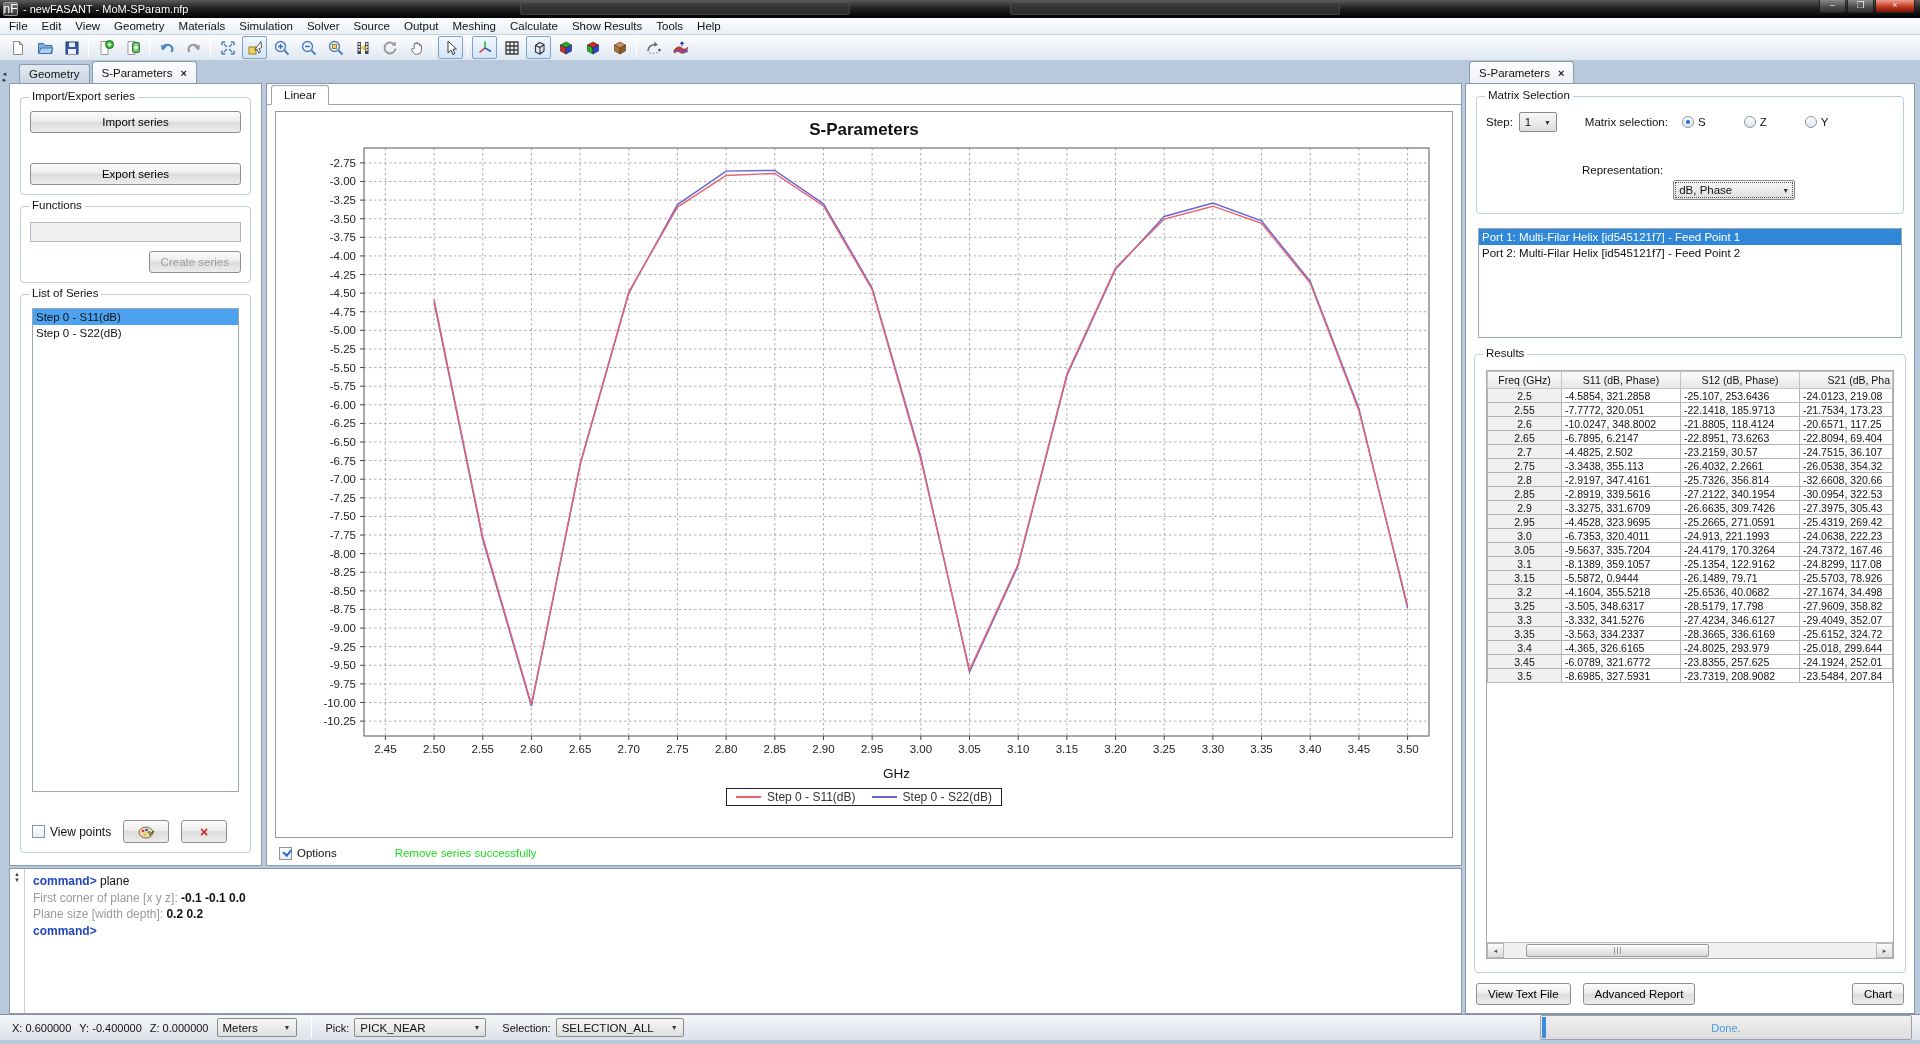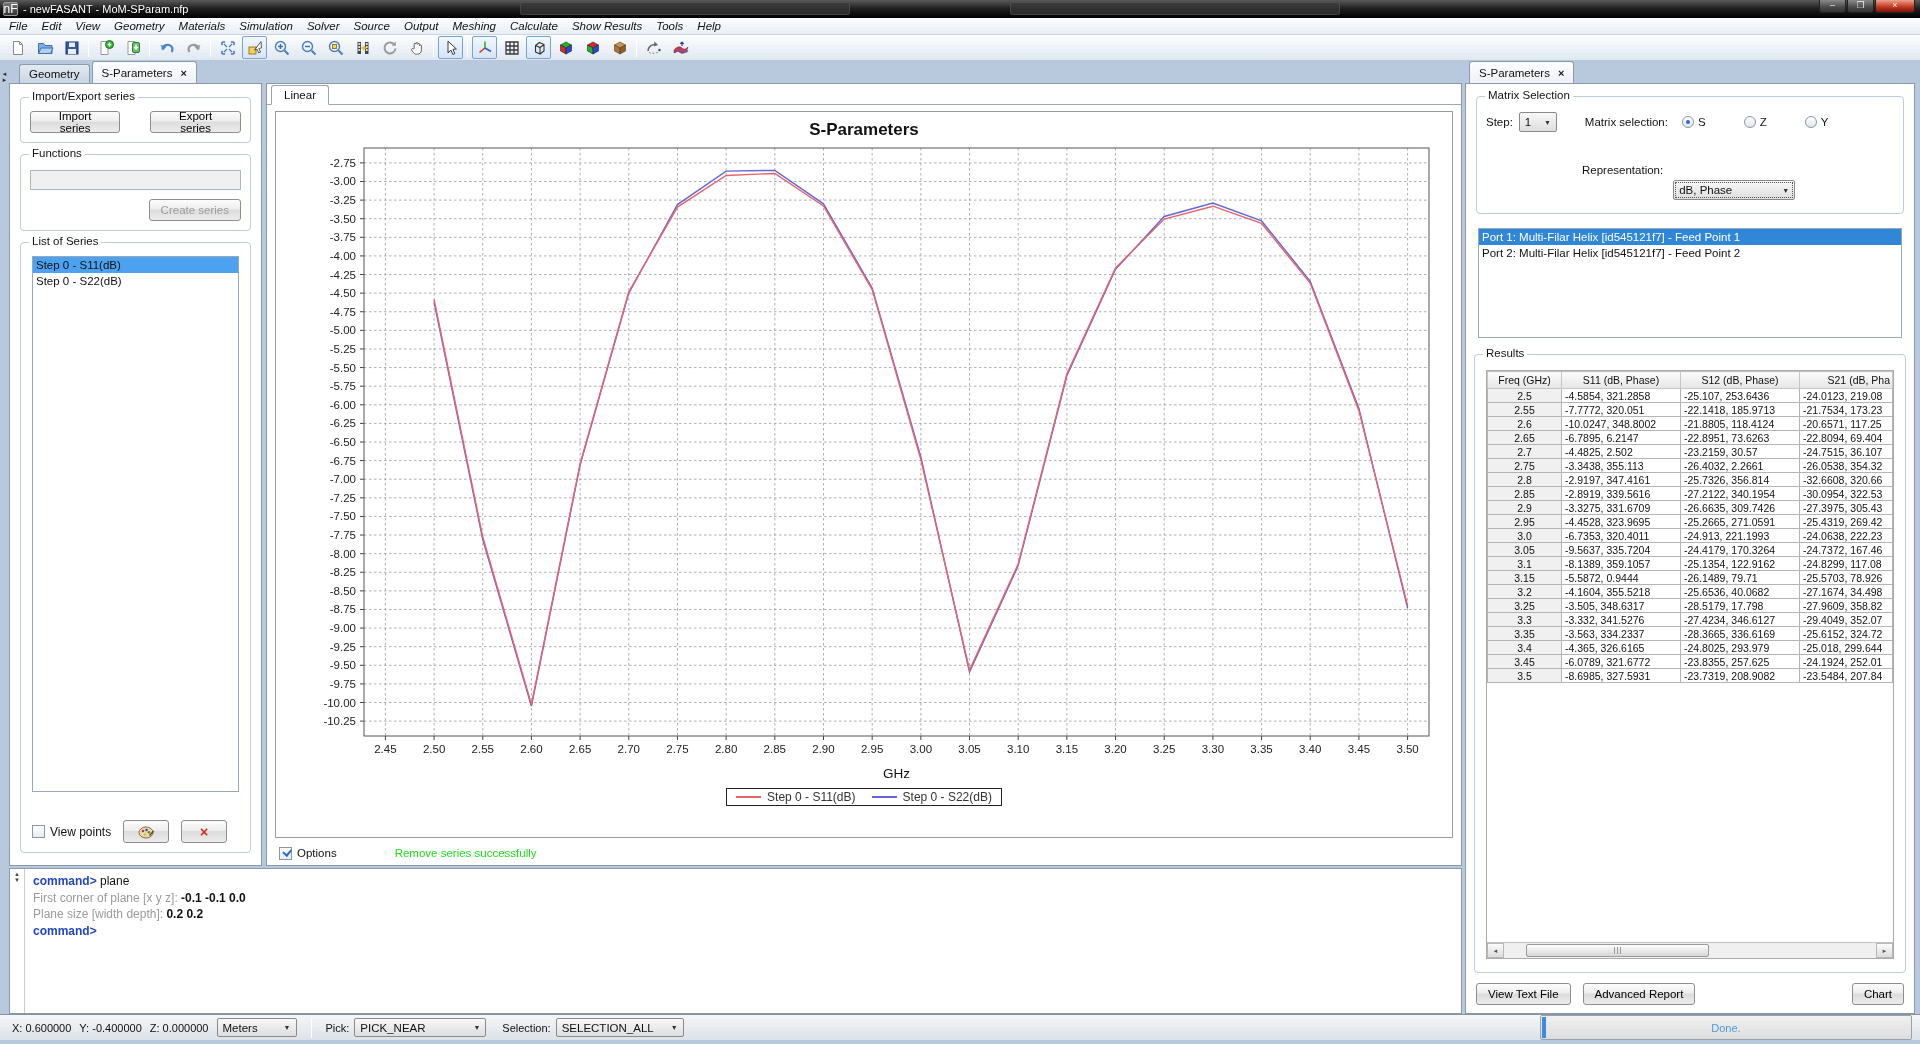--- a/index.html
+++ b/index.html
@@ -10,21 +10,21 @@
   .titlebar { height:18px; background:linear-gradient(#5a5a5a,#222 45%,#000); display:flex; align-items:center; color:#fff; position:relative; }
   .app-icon { width:15px; height:14px; margin:1px 5px 1px 3px; background:linear-gradient(#777,#333); border:1px solid #999; color:#fff; font-size:12px; display:flex; align-items:center; justify-content:center; border-radius:2px; }
   .win-title { font-size:11px; text-shadow:0 1px 2px #000; }
   .bg-window-hint { position:absolute; top:2px; height:13px; background:#3a3a3a; border:1px solid #555; border-radius:2px; opacity:.7; }
   .win-controls { position:absolute; right:5px; top:0; display:flex; z-index:3; }
   .win-btn { width:27px; height:13px; margin-left:1px; border:1px solid #222; border-top:none; border-radius:0 0 3px 3px; background:linear-gradient(#8a8a8a,#4a4a4a 60%,#333); color:#eee; font-size:9px; line-height:11px; text-align:center; }
   .win-btn.close { width:40px; background:linear-gradient(#f0a090,#c23b22 55%,#7d1506); }
 
   
   .menubar { height:17px; background:linear-gradient(#fbfdff,#e9eff7); border-bottom:1px solid #ccd6e2; display:flex; align-items:center; padding-left:2px; }
-  .menu-item { padding:0 7px; height:100%; display:flex; align-items:center; font-size:11.5px;font-style:italic; }
+  .menu-item { padding:0 7px; height:100%; display:flex; align-items:center; font-size:11.5px; }
   .toolbar { height:26px; background:linear-gradient(#fdfdfe,#dfe8f2); border-bottom:1px solid #b9c6d6; display:flex; align-items:center; padding-left:4px; }
   .tool-btn { width:25px; height:23px; display:flex; align-items:center; justify-content:center; border:1px solid transparent; border-radius:2px; margin:0 1px; background:transparent; }
   .tool-btn.pressed { border-color:#7da2c9; background:linear-gradient(#f2f8fe,#d5e5f6); }
   .tool-btn svg { display:block; }
   .tool-sep { width:1px; height:19px; background:#a8b4c2; border-right:1px solid #fff; margin:0 3px; }
 
   
   .workspace { display:flex; height:953px; }
   .left-region { width:1462px; display:flex; flex-direction:column; padding-left:9px; position:relative; }
   .left-gutter { position:absolute; left:1px; top:10px; font-size:6px; color:#333; line-height:6px; width:7px; text-align:center; }
@@ -33,21 +33,21 @@
   .tab.active { height:22px; background:linear-gradient(#fdfdfe,#eef1f5); position:relative; z-index:2; }
   .tab-close { margin-left:8px; font-weight:bold; font-size:11px; color:#222; }
   .main-row { display:flex; flex:1; min-height:0; }
 
   
   .sidebar { width:253px; background:#fff; border:1px solid #8a99ab; display:flex; flex-direction:column; padding:4px 6px 8px; }
   .group { border:1px solid #bccde0; border-radius:4px; margin:9px 4px 2px; padding:13px 9px 9px; position:relative; }
   .group-title { position:absolute; top:-8px; left:8px; background:#fff; padding:0 3px; font-size:11.5px; }
   .btn { display:inline-flex; align-items:center; justify-content:center; border:1px solid #8e8e8e; border-radius:3px; background:linear-gradient(#fcfcfc,#eee 45%,#dcdcdc 50%,#ececec); font-size:11.5px; height:22px; padding:0 11px; }
   .btn.disabled { color:#9c9c9c; }
-  .ie-buttons { display:flex; gap:30px; justify-content:space-between; }
+  .ie-buttons { display:flex; gap:30px; justify-content:space-between;flex-direction:column; }
   .func-input { width:100%; height:20px; border:1px solid #abb6c2; background:#f0f0f0; margin-top:2px; }
   .func-btnrow { display:flex; justify-content:flex-end; margin-top:9px; }
   .series-group { flex:1; display:flex; flex-direction:column; margin-bottom:4px; }
   .series-list { flex:1; border:1px solid #98a8b8; background:#fff; font-size:11.5px; overflow:hidden; margin:0 2px; }
   .series-item { height:16px; line-height:16px; padding-left:3px; white-space:nowrap; }
   .series-item.selected { background:#4da2f0; }
   .viewpoints-row { display:flex; align-items:center; margin:28px 2px 0; }
   .checkbox { width:13px; height:13px; border:1px solid #8a96a2; background:linear-gradient(#fff,#e8ecf0); margin-right:5px; position:relative; }
   .checkbox.checked:after { content:""; position:absolute; left:2.5px; top:1px; width:6px; height:3.5px; border-left:2px solid #2a6ad4; border-bottom:2px solid #2a6ad4; transform:rotate(-50deg); }
   .icon-btn { width:46px; height:23px; margin-left:12px; }

